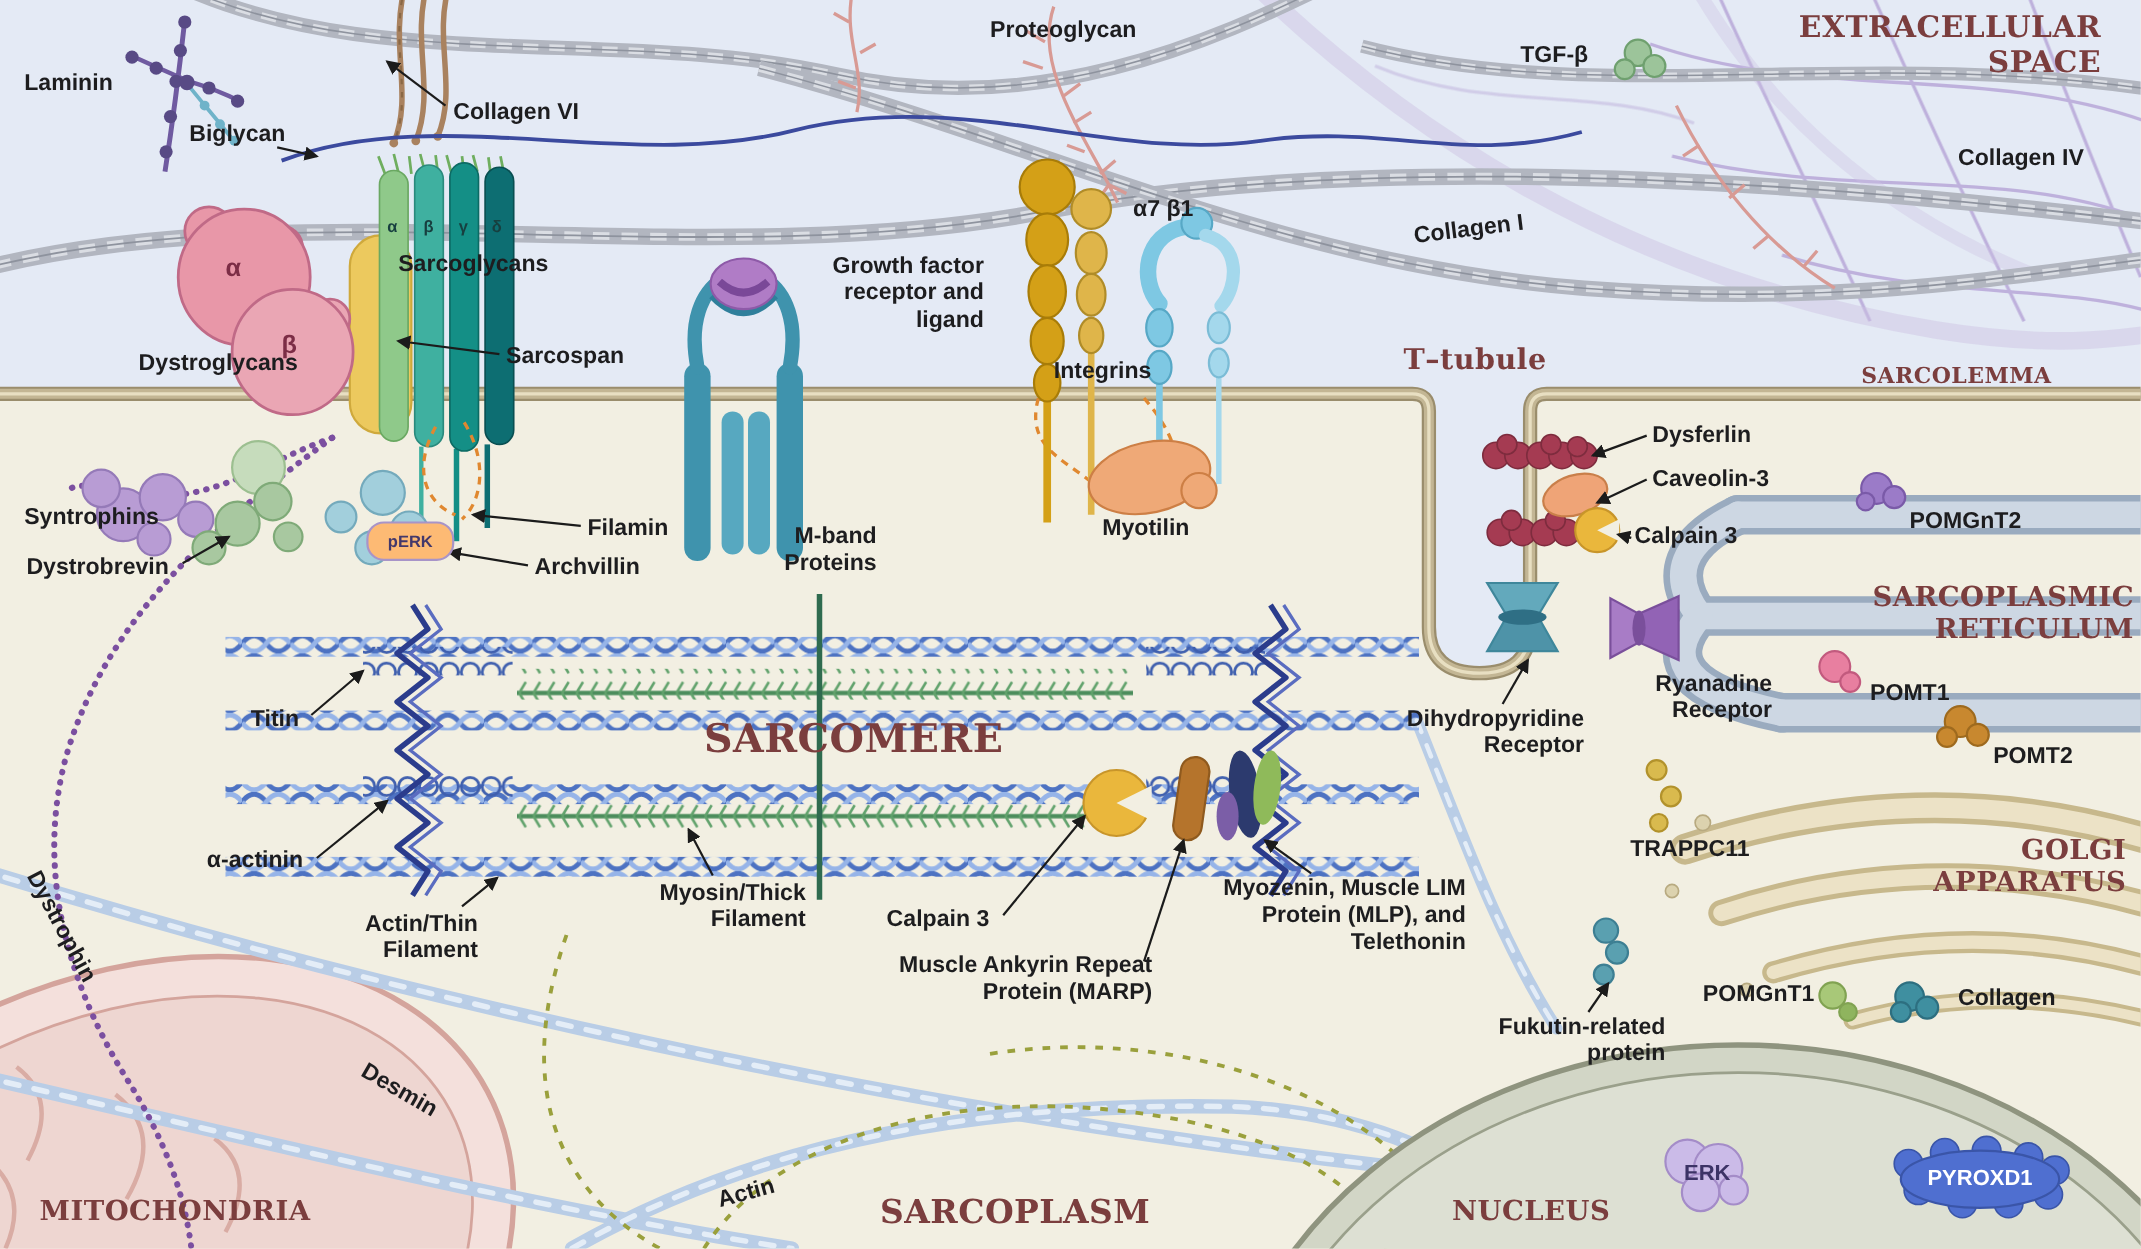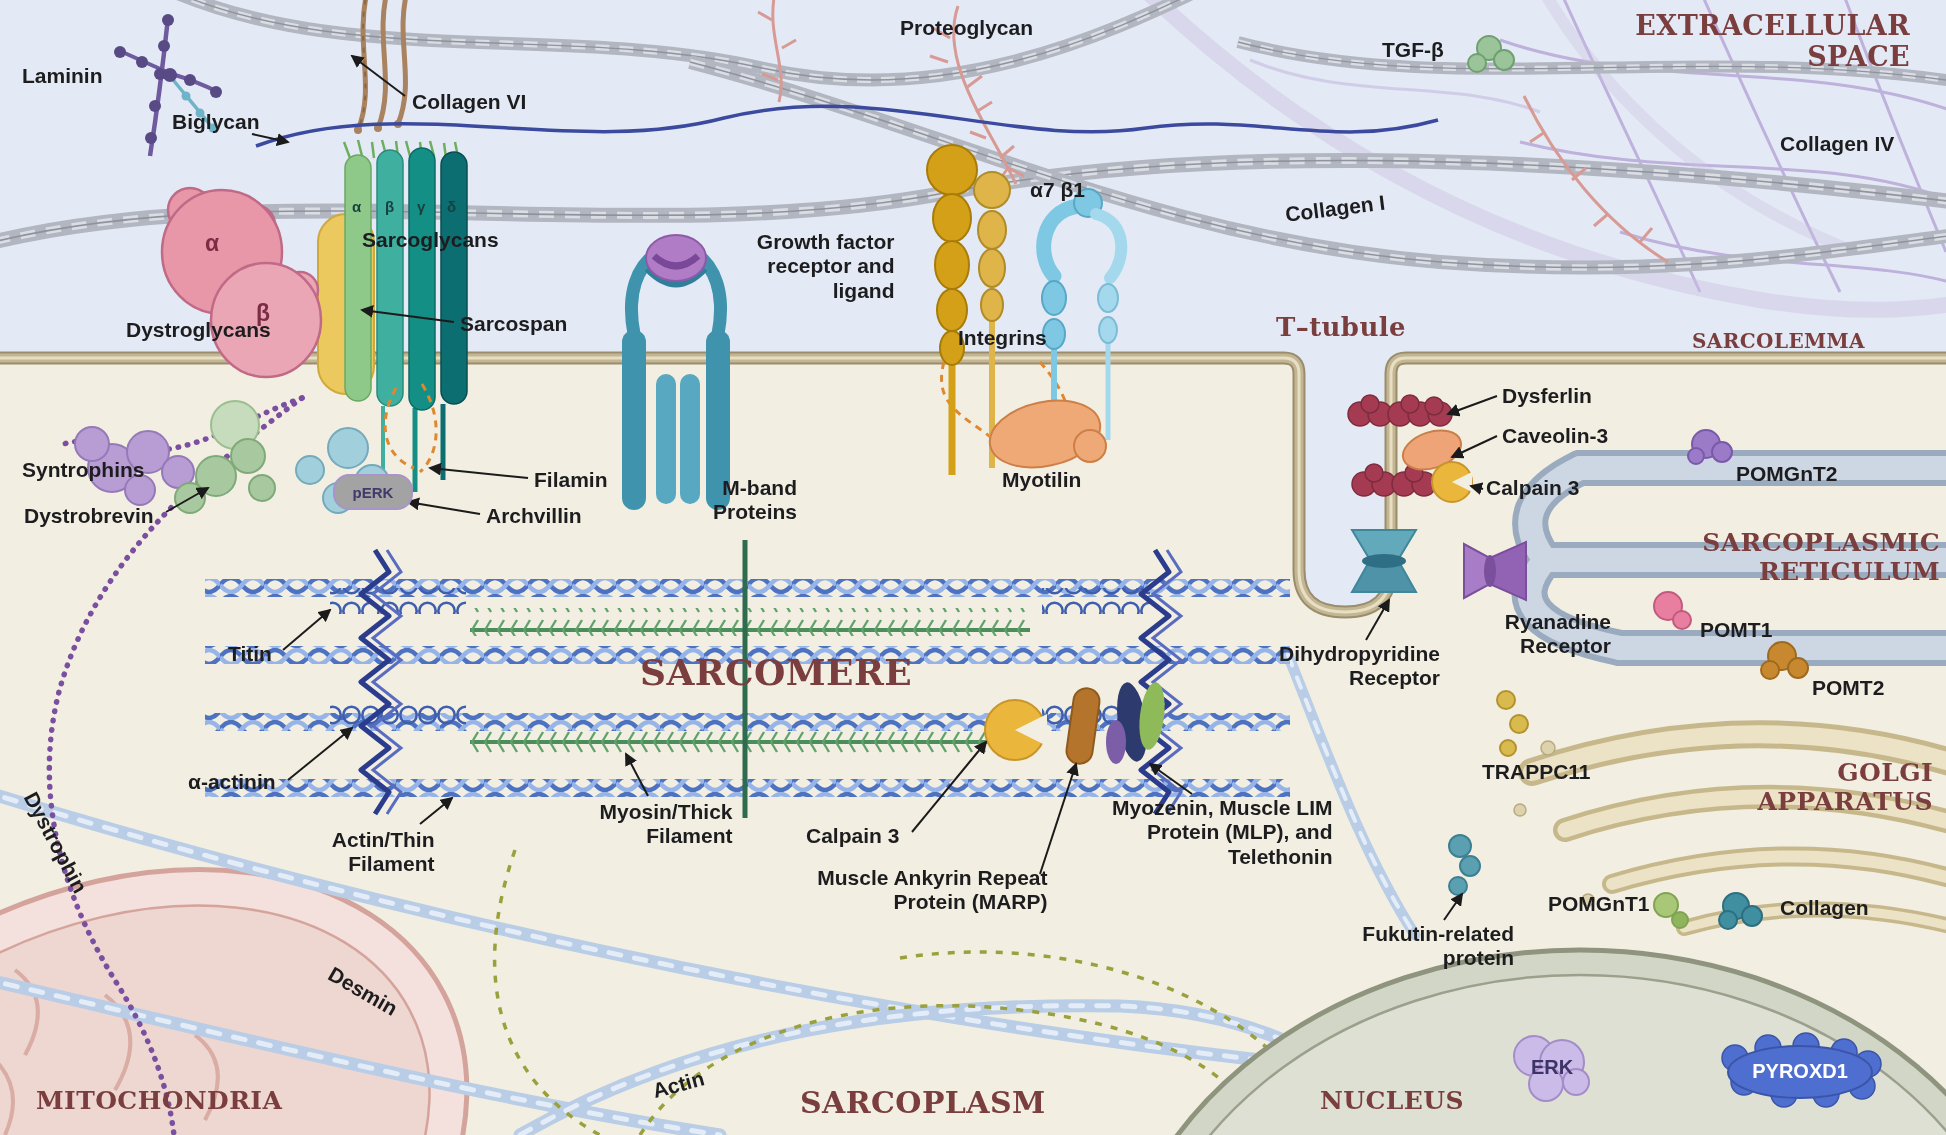--- a/index.html
+++ b/index.html
@@ -10,21 +10,21 @@
   .lbl{position:absolute;z-index:2;color:#1d1d1f;font-weight:700;font-size:21px;
        line-height:1.16;white-space:nowrap}
   .wrap{white-space:normal;text-align:right;transform:translateX(-50%)}
   .ctr{transform:translateX(-50%);text-align:left}
   .region{color:#7b3e3e;font-family:"DejaVu Serif","Liberation Serif",serif;
           font-weight:700;letter-spacing:.4px}
   .greek{font-size:15px;color:#173f3f}
   .dg{font-size:23px;color:#7c2d46}
   .rot{transform-origin:0 0}
   .perk-pill{position:absolute;z-index:2;left:333px;top:474px;width:76px;height:32px;
-       border-radius:16px;background:#a3a3a3;border:2px solid #a894c8;display:flex;
+       border-radius:16px;background:#fdba74;border:2px solid #a894c8;display:flex;
        align-items:center;justify-content:center;font-size:15px;font-weight:700;color:#43386b}
 </style>
 </head>
 <body>
 
 <div id="stage">
 
 <svg id="art" viewBox="0 0 1946 1135" xmlns="http://www.w3.org/2000/svg">
 <defs>
   <marker id="arr" viewBox="0 0 10 10" refX="8.5" refY="5" markerWidth="6.5" markerHeight="6.5" orient="auto-start-reverse">

